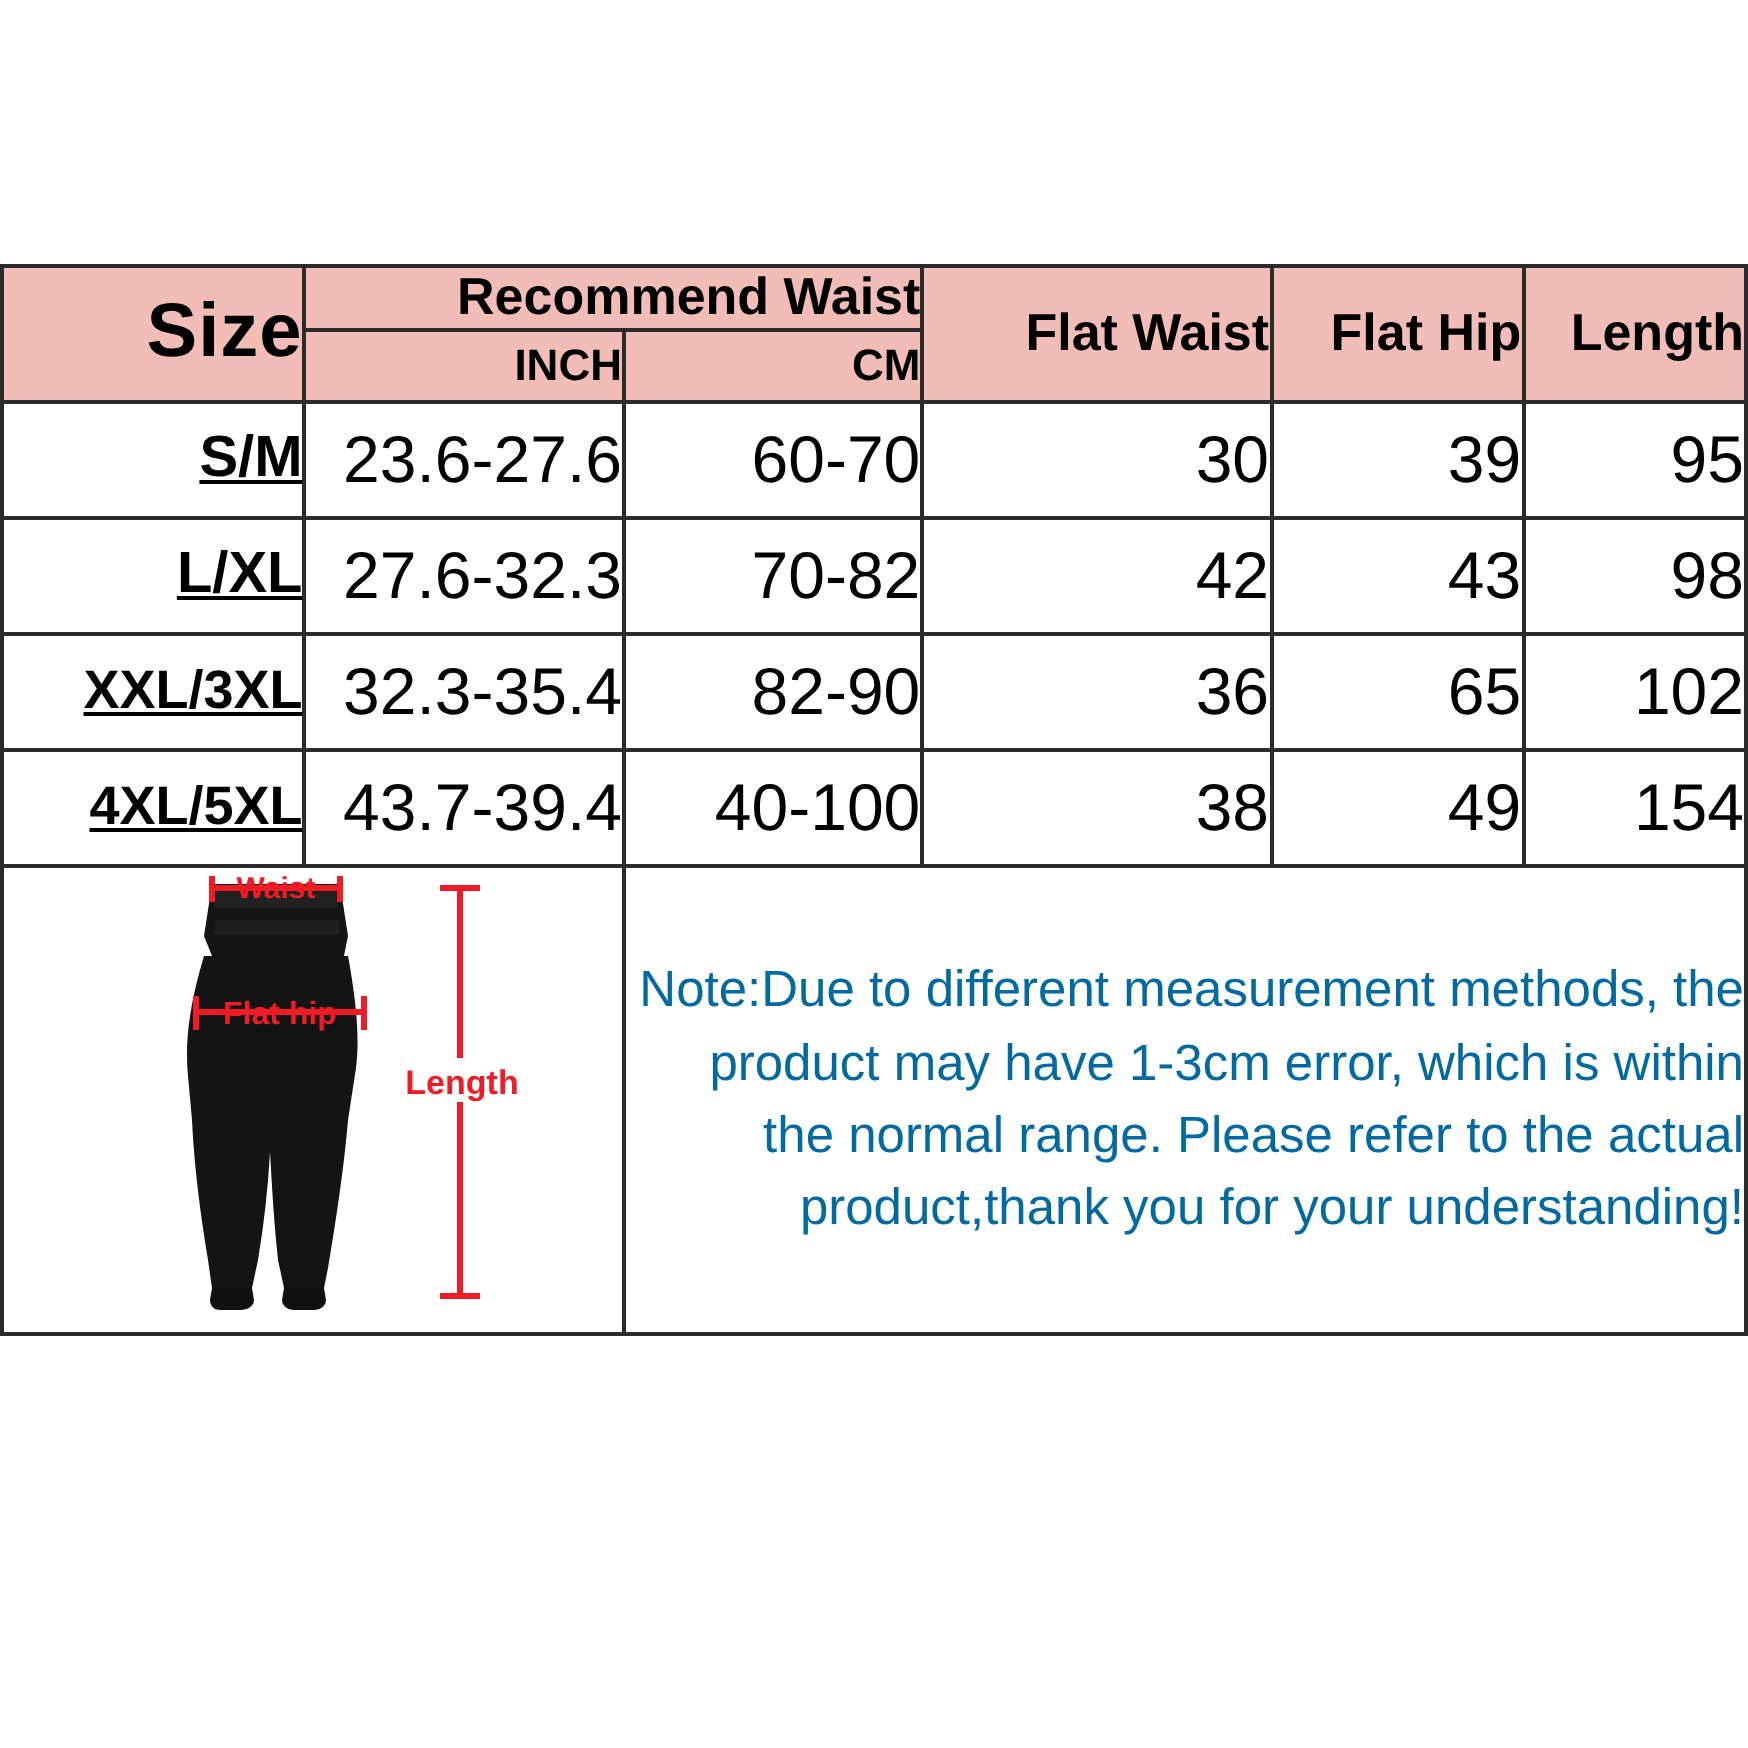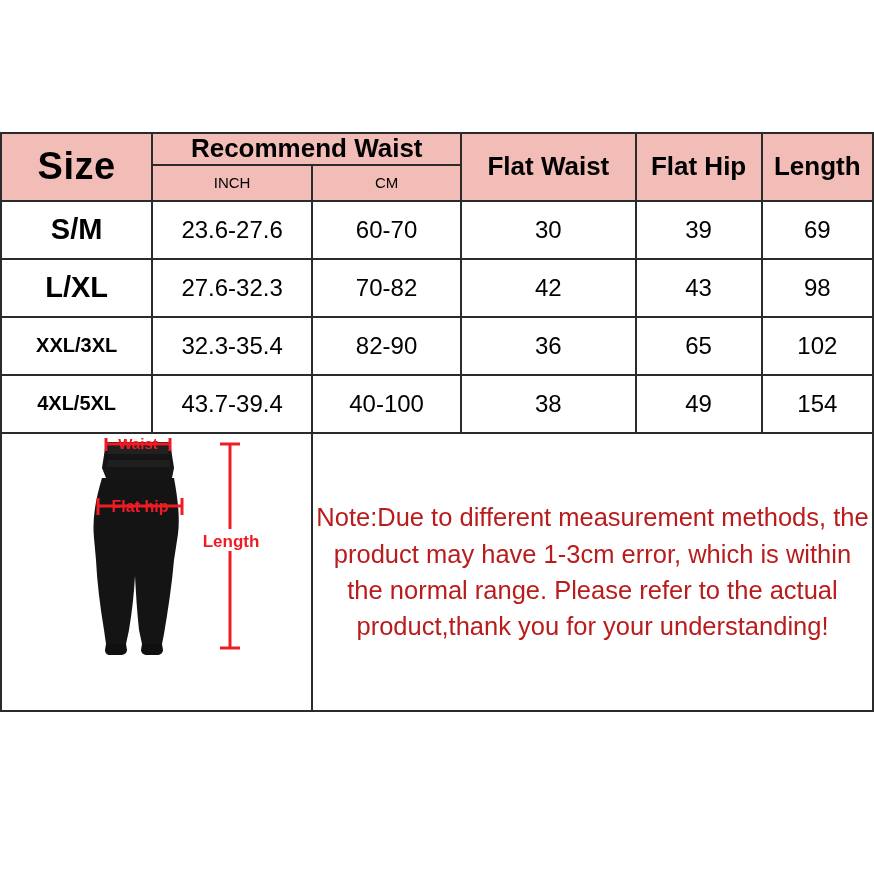--- a/index.html
+++ b/index.html
@@ -20,21 +20,21 @@
     top: 132px;
     width: 874px;
   }
   table.size-table {
     border-collapse: collapse;
     width: 874px;
     table-layout: fixed;
   }
   table.size-table td, table.size-table th {
     border: 2px solid #2b2b2b;
-    text-align: center;
+    text-align: right;
     vertical-align: middle;
     padding: 0;
   }
   
   col.c-size   { width: 144px; }
   col.c-inch   { width: 152px; }
   col.c-cm     { width: 142px; }
   col.c-fw     { width: 166px; }
   col.c-fh     { width: 120px; }
   col.c-len    { width: 106px; }
@@ -46,60 +46,61 @@
     font-weight: bold;
     letter-spacing: 0.5px;
   }
   .hdr-main {
     font-size: 26px;
     font-weight: bold;
     line-height: 1.15;
     padding: 4px 6px;
   }
   .hdr-unit {
-    font-size: 15px;
-    font-weight: normal;
+    font-size: 22px;
+    font-weight: bold;
     height: 34px;
   }
   .row-label {
     font-size: 29px;
     font-weight: bold;
     height: 56px;
+    text-decoration: underline;
   }
   .row-label.small {
-    font-size: 20px;
+    font-size: 27px;
   }
   .cell {
-    font-size: 24px;
+    font-size: 33px;
     height: 56px;
   }
 
   
   .bottom-row td {
     padding: 0;
   }
   .note-cell {
     text-align: left;
     vertical-align: top;
     padding: 14px 16px 10px 16px;
   }
   .note-text {
     font-size: 25.5px;
     line-height: 1.42;
-    color: #b91c1c;
+    color: #0369a1;
   }
   .figure-cell {
     position: relative;
     height: 232px;
     background: #ffffff;
   }
   .figure-wrap {
     position: relative;
     width: 100%;
-    height: 276px;
+    height: 232px;
     overflow: hidden;
   }
   svg.figure {
     position: absolute;
     left: 0;
     top: 0;
   }
   .lbl {
     fill: #ee1c25;
     font-family: "Liberation Sans", sans-serif;
@@ -131,21 +132,21 @@
         <td class="pink hdr-unit">INCH</td>
         <td class="pink hdr-unit">CM</td>
       </tr>
 
       <tr>
         <td class="row-label">S/M</td>
         <td class="cell">23.6-27.6</td>
         <td class="cell">60-70</td>
         <td class="cell">30</td>
         <td class="cell">39</td>
-        <td class="cell">69</td>
+        <td class="cell">95</td>
       </tr>
       <tr>
         <td class="row-label">L/XL</td>
         <td class="cell">27.6-32.3</td>
         <td class="cell">70-82</td>
         <td class="cell">42</td>
         <td class="cell">43</td>
         <td class="cell">98</td>
       </tr>
       <tr>

